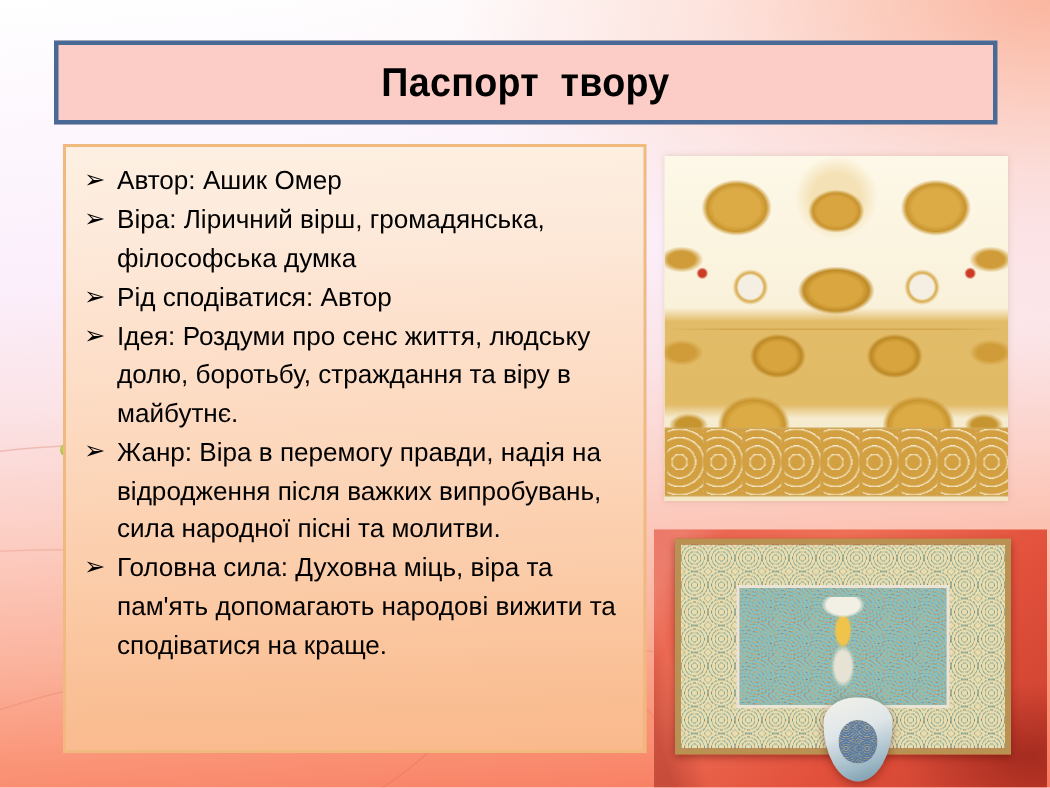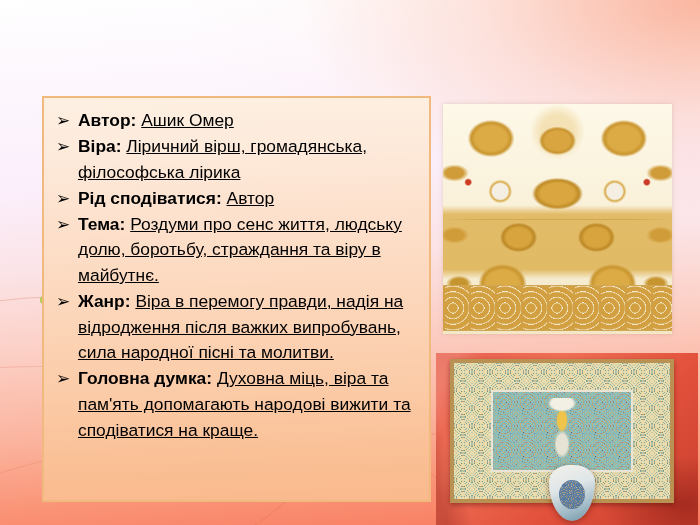--- a/index.html
+++ b/index.html
@@ -124,22 +124,22 @@
     position: absolute;
     left: 3px;
     top: 1px;
     width: 18px;
     height: 22px;
     line-height: 22px;
     font-size: 17px;
     color: #000;
     font-family: "DejaVu Sans", sans-serif;
   }
-  .lbl { font-weight: bold; }
-  .val { font-weight: normal; text-decoration: underline; }
+  .lbl { font-weight: normal; }
+  .val { font-weight: normal; }
 
   
   #photo-embroidery {
     position: absolute;
     left: 443px;
     top: 104px;
     width: 229px;
     height: 230px;
     overflow: hidden;
     background: #fbf4e0;
@@ -307,57 +307,60 @@
 </head>
 <body>
 
 <div id="slide">
 
   <div class="bg-swoosh s1"></div>
   <div class="bg-swoosh s2"></div>
   <div class="bg-swoosh s3"></div>
   <div class="bg-speck"></div>
 
+  <div id="title-box">
+    <span id="title-text">Паспорт  твору</span>
+  </div>
 
   <div id="body-box">
     <ul class="bullets">
 
       <li>
         <span class="bullet-icon">➢</span>
         <span class="lbl">Автор:</span>
         <span class="val">Ашик Омер</span>
       </li>
 
       <li>
         <span class="bullet-icon">➢</span>
         <span class="lbl">Віра:</span>
-        <span class="val">Ліричний вірш, громадянська, філософська лірика</span>
+        <span class="val">Ліричний вірш, громадянська, філософська думка</span>
       </li>
 
       <li>
         <span class="bullet-icon">➢</span>
         <span class="lbl">Рід сподіватися:</span>
         <span class="val">Автор</span>
       </li>
 
       <li>
         <span class="bullet-icon">➢</span>
-        <span class="lbl">Тема:</span>
+        <span class="lbl">Ідея:</span>
         <span class="val">Роздуми про сенс життя, людську долю, боротьбу, страждання та віру в майбутнє.</span>
       </li>
 
       <li>
         <span class="bullet-icon">➢</span>
         <span class="lbl">Жанр:</span>
         <span class="val">Віра в перемогу правди, надія на відродження після важких випробувань, сила народної пісні та молитви.</span>
       </li>
 
       <li>
         <span class="bullet-icon">➢</span>
-        <span class="lbl">Головна думка:</span>
+        <span class="lbl">Головна сила:</span>
         <span class="val">Духовна міць, віра та пам'ять допомагають народові вижити та сподіватися на краще.</span>
       </li>
 
     </ul>
   </div>
 
   <div id="photo-embroidery">
     <div class="cloth"></div>
     <div class="motifs"></div>
     <div class="stem-line"></div>

